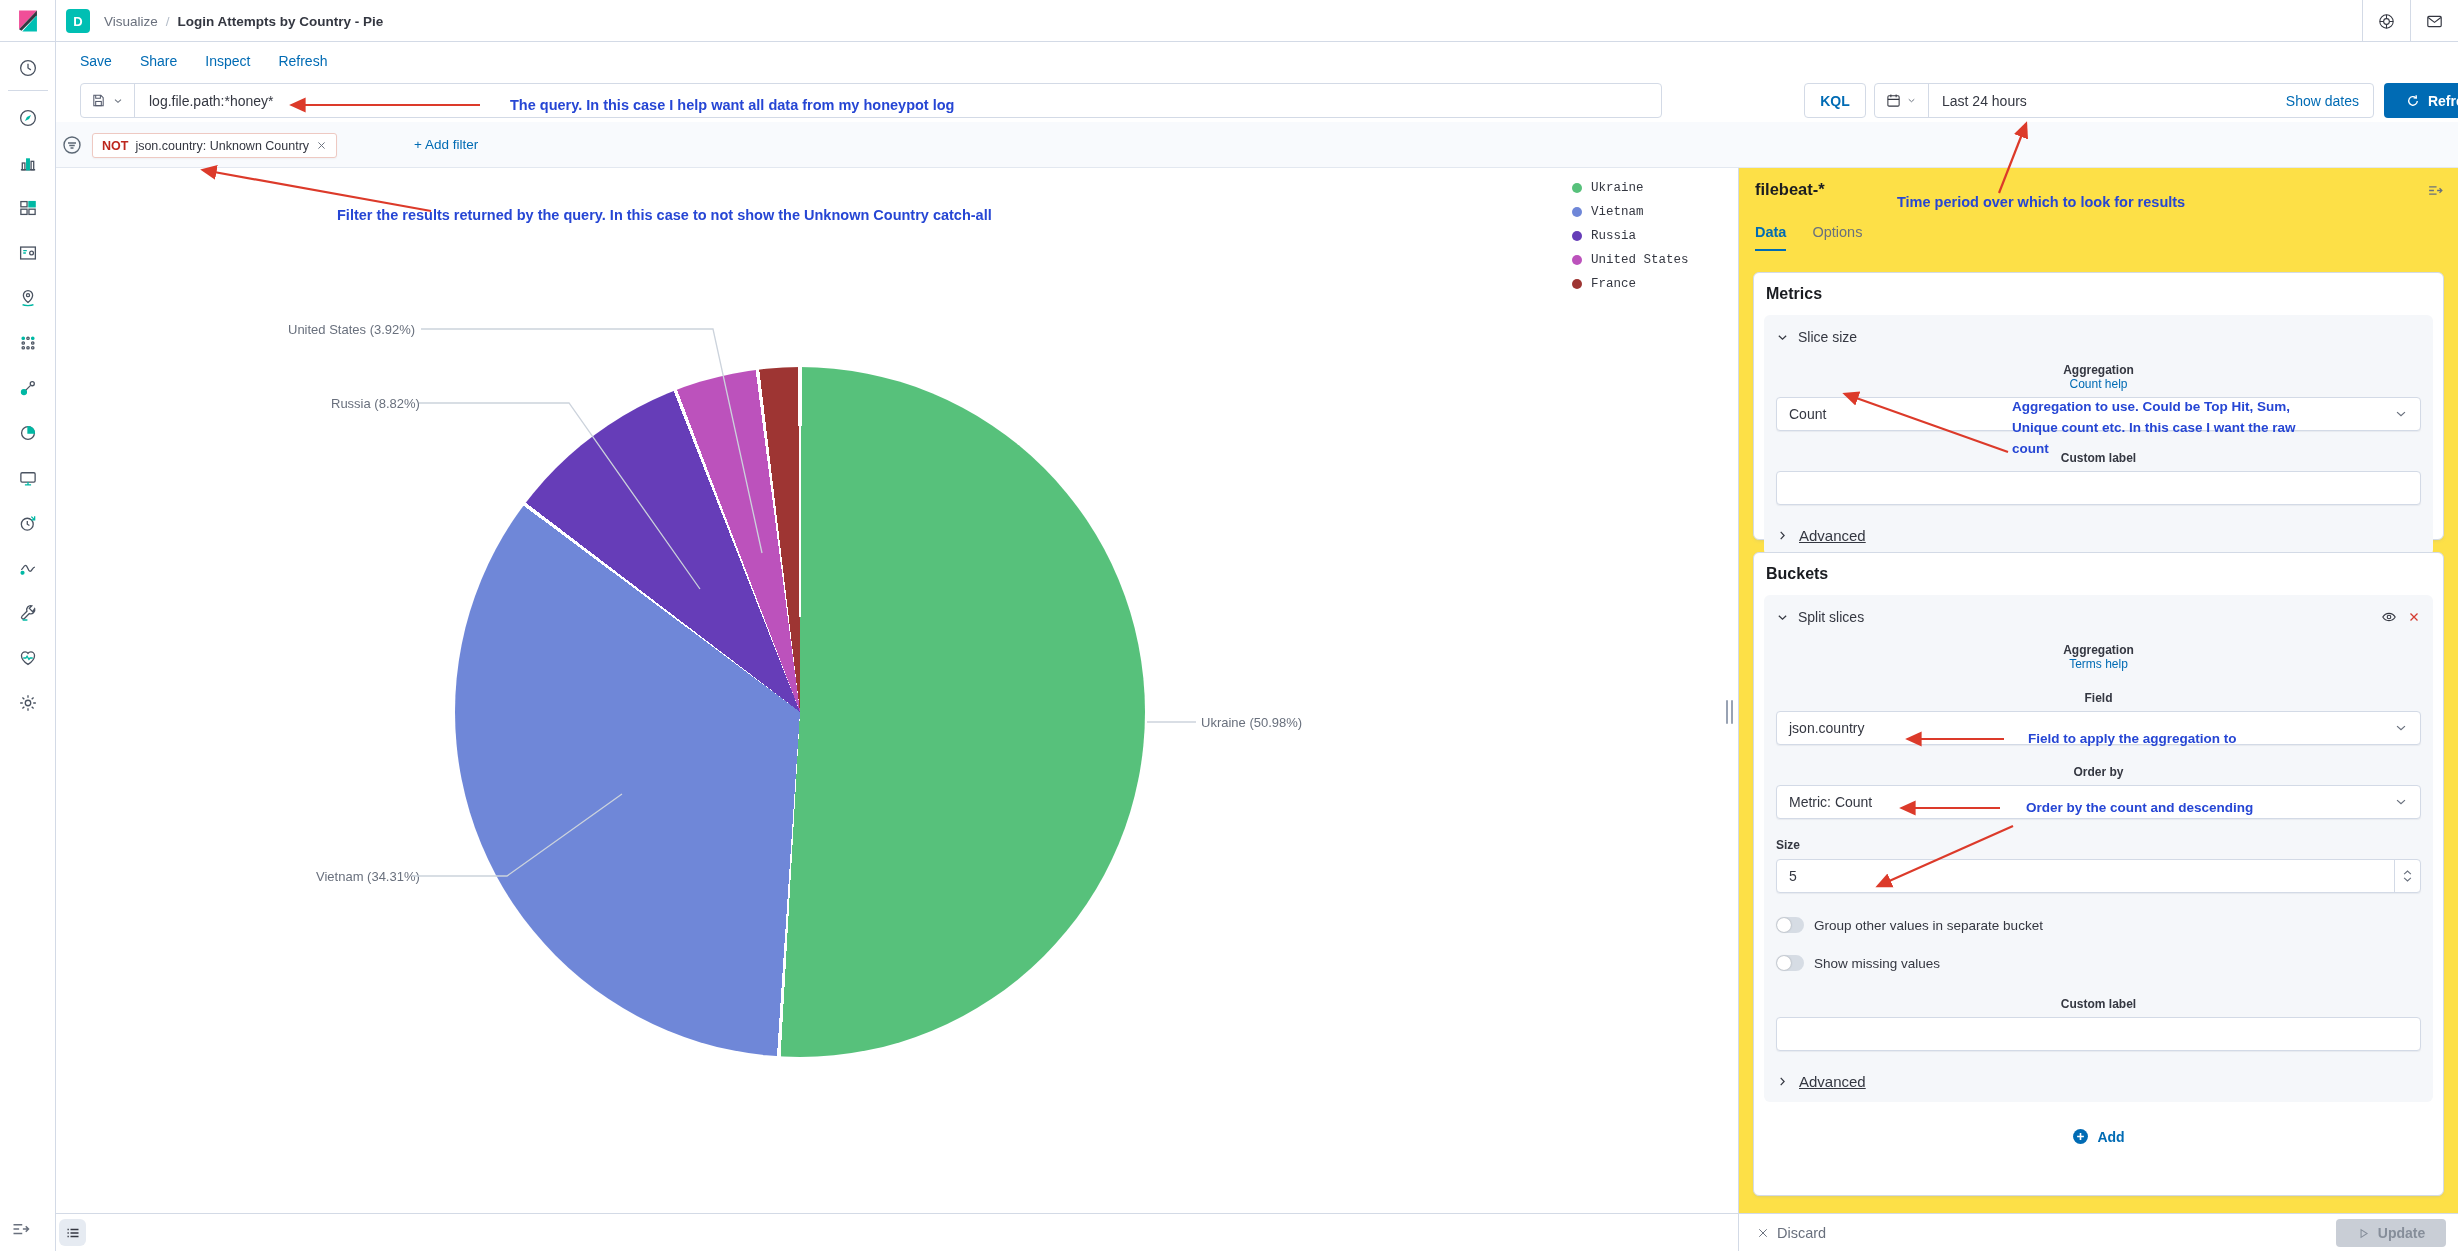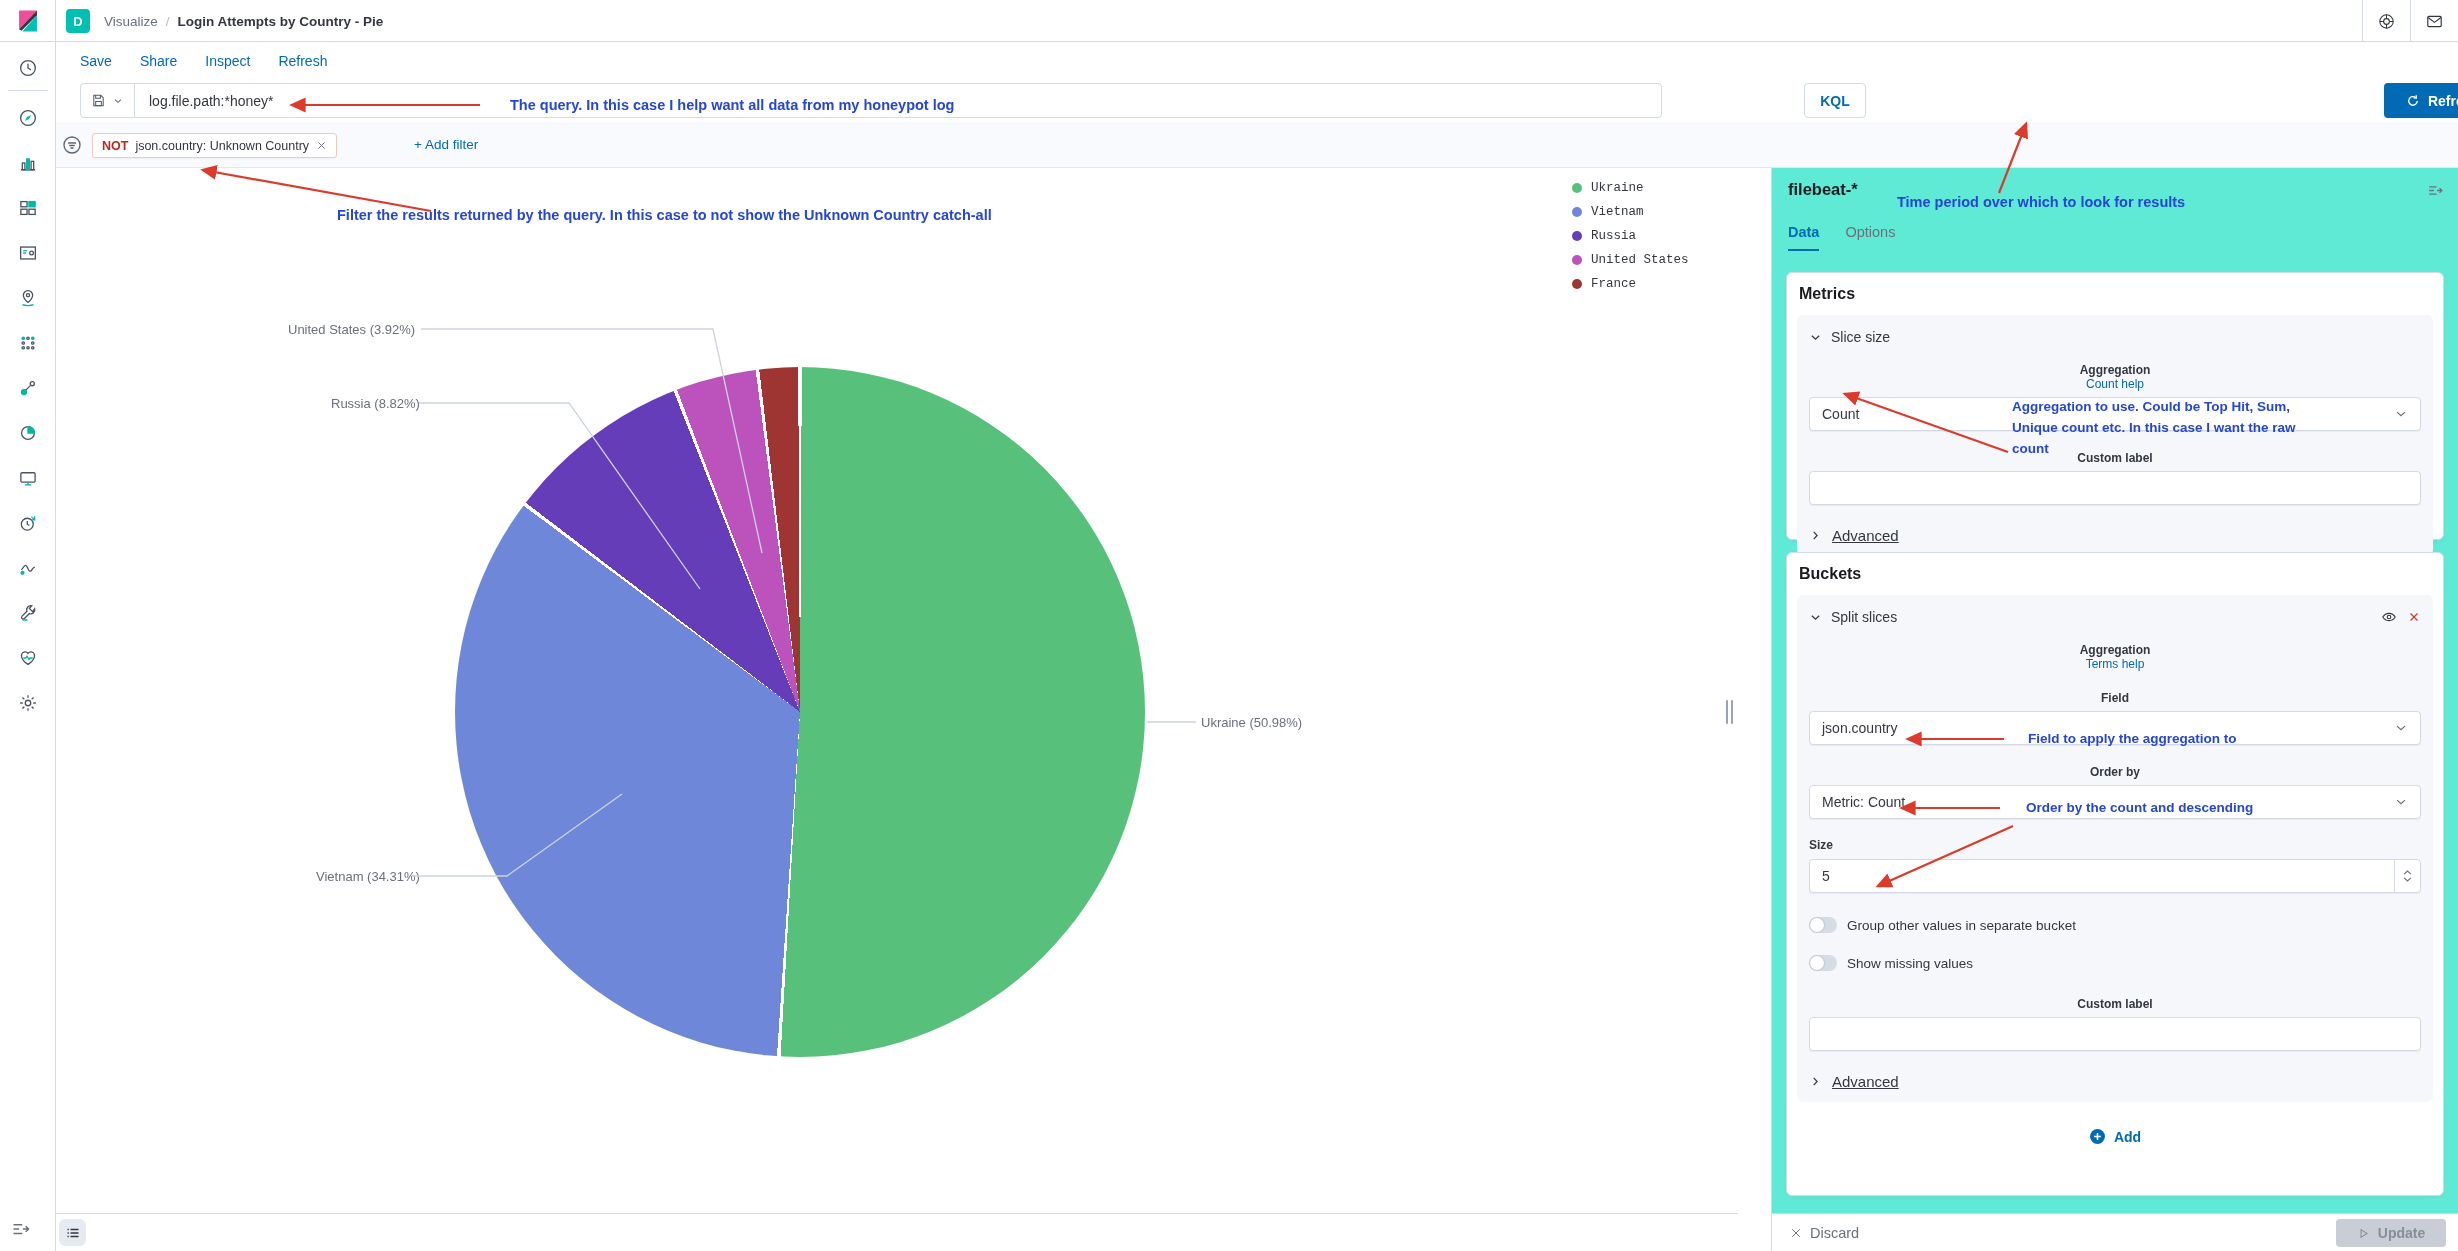--- a/index.html
+++ b/index.html
@@ -49,21 +49,21 @@
   #pie { position:absolute; left:455px; top:367px; width:690px; height:690px; border-radius:50%; }
   .slice-label { position:absolute; font-size:13px; color:#69707d; white-space:nowrap; }
   #legend { position:absolute; left:1572px; top:179px; display:flex; flex-direction:column; gap:6px; }
   .legend-item { display:flex; align-items:center; gap:9px; height:18px; cursor:pointer;font-family:Liberation Mono, monospace; }
   .legend-dot { width:10px; height:10px; border-radius:50%; }
   .legend-label { font-size:12.5px; color:#343741; }
   #resize-grip { position:absolute; left:1724px; top:700px; width:10px; height:24px; display:flex; gap:3px; justify-content:center; cursor:col-resize; }
   #resize-grip i { width:2px; height:100%; background:#98a2b3; border-radius:1px; }
 
   
-  #side-panel { position:absolute; left:1738px; top:168px; right:0; bottom:0; background:#5eead4; border-left:1px solid #d3dae6; z-index:10;margin-left:33px; }
+  #side-panel { position:absolute; left:1738px; top:168px; right:0; bottom:0; background:#fde047; border-left:1px solid #d3dae6; z-index:10; }
   #panel-title { position:absolute; top:12px; left:16px; font-size:16.5px; font-weight:700; color:#1a1c21; }
   #panel-collapse { position:absolute; top:14px; right:14px; cursor:pointer; }
   #panel-tabs { position:absolute; top:56px; left:16px; display:flex; gap:26px; }
   .tab { font-size:14.5px; padding-bottom:9px; cursor:pointer; }
   .tab.active { color:var(--link,#006BB4); font-weight:600; border-bottom:2px solid var(--link,#006BB4); }
   .tab.inactive { color:#69707d; }
   .card { position:absolute; left:14px; right:14px; background:#fff; border:1px solid #d3dae6; border-radius:6px; box-shadow:0 2px 3px -1px rgba(152,162,179,.25); padding:10px; }
   #metrics-card { top:104px; height:268px; }
   #buckets-card { top:384px; height:644px; }
   .card-heading { font-size:16px; font-weight:700; color:#1a1c21; padding:2px 2px 0 2px; }
@@ -273,20 +273,33 @@
           </svg>
         <svg width="12" height="12" viewBox="0 0 16 16" fill="none" stroke="#69707d" stroke-width="1.4">
             <path d="M4 6.2l4 3.6 4-3.6"></path>
           </svg>
       </span>
       <span id="query-text">log.file.path:*honey*</span>
     </div>
     <div class="qbox" id="kql-box">
         <span>KQL</span>
       </div>
+    <div class="qbox" id="date-box">
+      <span id="cal-seg">
+        <svg width="15" height="15" viewBox="0 0 16 16" fill="none" stroke="#343741" stroke-width="1.1">
+            <rect x="2" y="3" width="12" height="11" rx="1.2"></rect>
+            <path d="M2 6.8h12M5.2 1.6v2.8M10.8 1.6v2.8"></path>
+          </svg>
+        <svg width="11" height="11" viewBox="0 0 16 16" fill="none" stroke="#69707d" stroke-width="1.4">
+            <path d="M4 6.2l4 3.6 4-3.6"></path>
+          </svg>
+      </span>
+      <span id="time-text">Last 24 hours</span>
+      <span id="show-dates">Show dates</span>
+    </div>
     <div id="refresh-btn">
       <svg width="14" height="14" viewBox="0 0 16 16" fill="none" stroke="#fff" stroke-width="1.5">
           <path d="M12.9 8A4.9 4.9 0 1 1 11.3 4.3"></path>
           <path d="M11.6 1.5l.2 3.1-3.1-.2"></path>
         </svg>
       <span>Refresh</span>
     </div>
   </div>
 
   <div id="filter-row">

